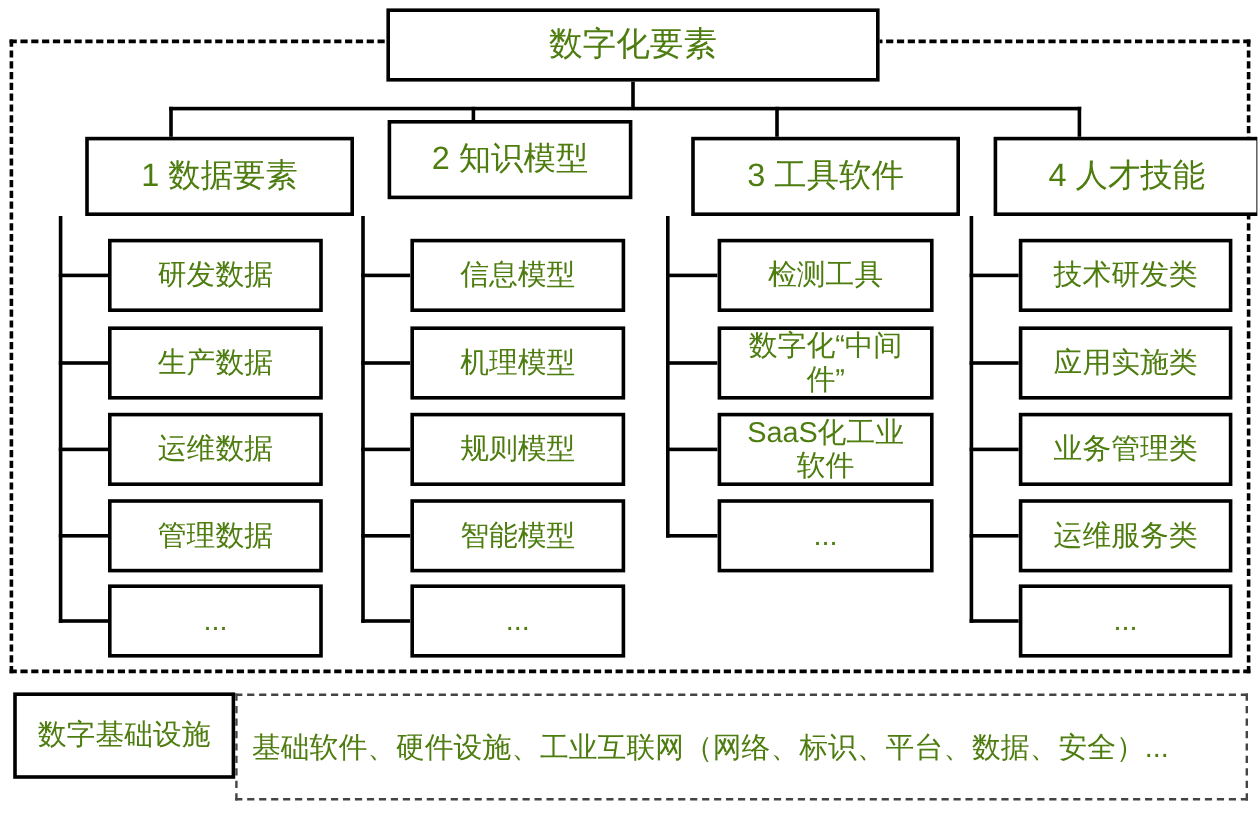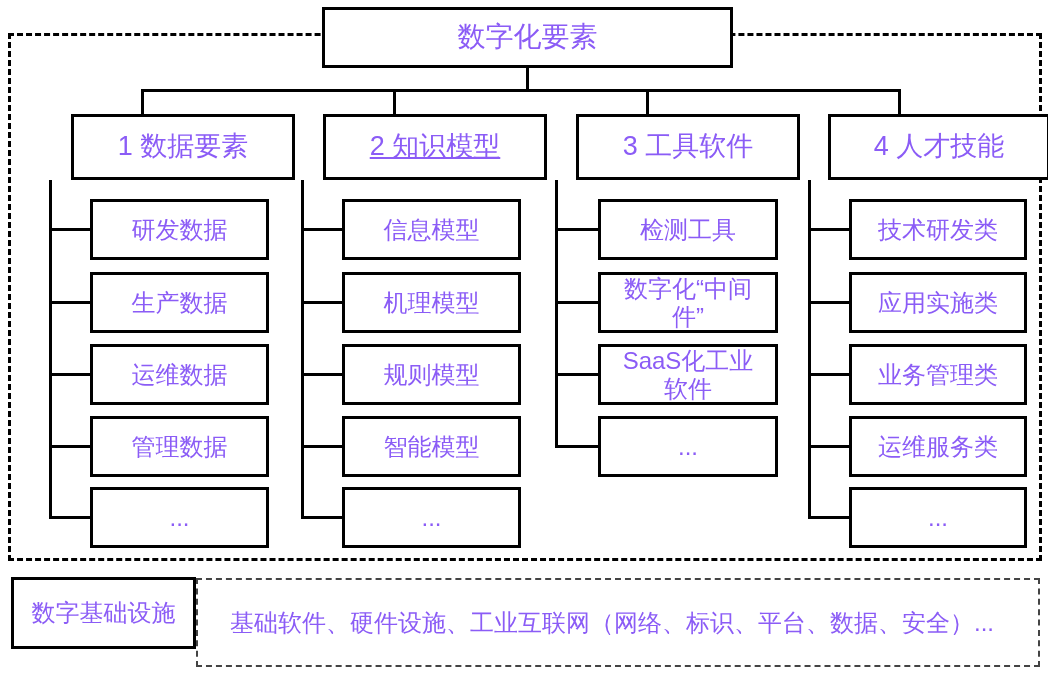--- a/index.html
+++ b/index.html
@@ -1,31 +1,31 @@
 <!DOCTYPE html>
 <html><head>
 <meta charset="utf-8">
 <style>
   html,body{margin:0;padding:0;background:#fff;}
   .canvas{
     position:relative;width:1048px;height:678px;background:#fff;
-    font-family:"Liberation Sans",sans-serif;color:#8b5cf6;overflow:hidden;
+    font-family:"Liberation Sans",sans-serif;color:#4d7c0f;overflow:hidden;
   }
   .outer{position:absolute;left:8px;top:33px;width:1028px;height:522px;
     border:3px dashed #000;z-index:0;}
   .l{position:absolute;background:#000;z-index:1;}
   .box{position:absolute;background:#fff;border:3px solid #000;z-index:2;
     display:flex;align-items:center;justify-content:center;text-align:center;
     box-sizing:border-box;line-height:1.15;}
   .root{font-size:28px;}
   .hdr{font-size:27px;margin-left:40px;}
   .cell{font-size:24px;flex-direction:column;}
   .infra-desc{position:absolute;background:#fff;border:2px dashed #444;z-index:2;
     display:flex;align-items:center;box-sizing:border-box;font-size:24px;
-    padding-left:32px;}
+    padding-left:12px;}
 </style>
 </head>
 <body>
 
 <div class="canvas">
 
   <div class="outer"></div>
 
   <div class="l" style="left:526px;top:67px;width:3px;height:24px;"></div>
   <div class="l" style="left:141px;top:89px;width:760px;height:3px;"></div>
@@ -62,21 +62,21 @@
   <div class="l" style="left:808px;top:445px;width:41px;height:3px;"></div>
   <div class="l" style="left:808px;top:516px;width:41px;height:3px;"></div>
 
   <div class="box root" style="left:322px;top:7px;width:411px;height:61px;">
     <span>数字化要素</span>
   </div>
 
   <div class="box hdr" style="left:31px;top:114px;width:224px;height:66px;">
     <span>1 数据要素</span>
   </div>
-  <div class="box hdr" style="left:283px;top:114px;width:224px;height:66px;text-decoration:underline;">
+  <div class="box hdr" style="left:283px;top:100px;width:204px;height:66px;">
     <span>2 知识模型</span>
   </div>
   <div class="box hdr" style="left:536px;top:114px;width:224px;height:66px;">
     <span>3 工具软件</span>
   </div>
   <div class="box hdr" style="left:788px;top:114px;width:222px;height:66px;">
     <span>4 人才技能</span>
   </div>
 
   <div class="box cell" style="left:90px;top:199px;width:179px;height:61px;">

